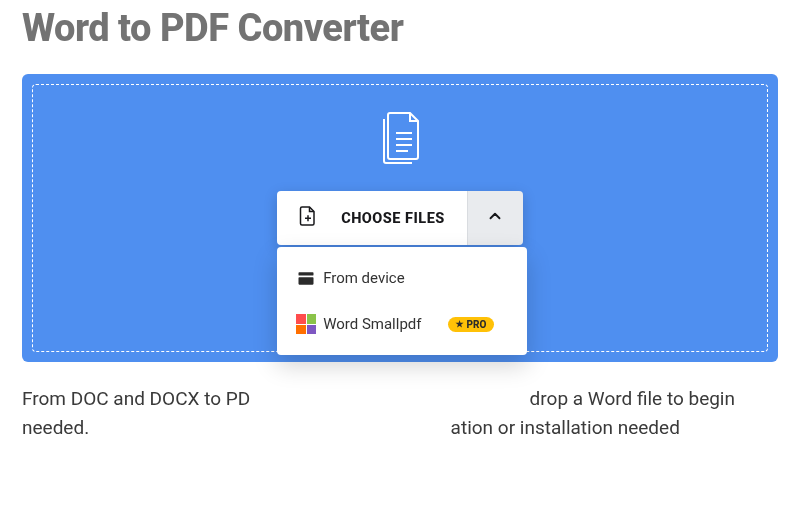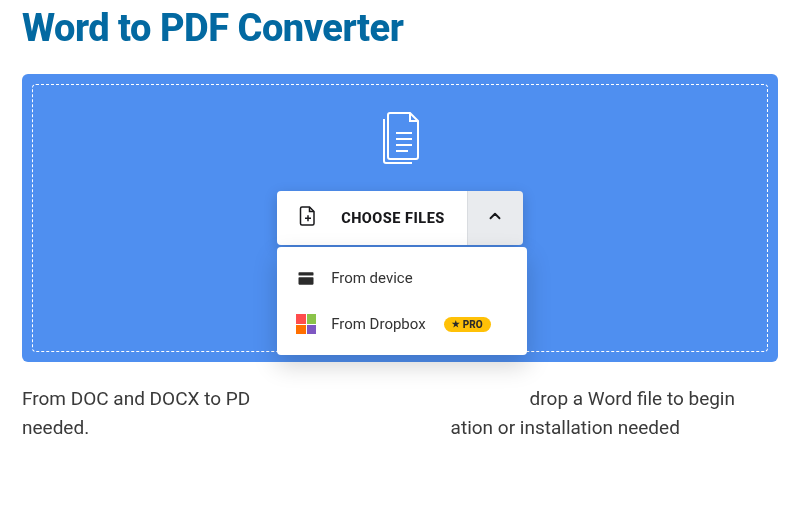--- a/index.html
+++ b/index.html
@@ -8,21 +8,21 @@
     background: #fff;
     width: 800px;
     height: 508px;
     overflow: hidden;
     color: #333;
   }
   .page { padding: 0 22px; }
   h1 {
     font-size: 38px;
     font-weight: 800;
-    color: #0369a1;
+    color: #737373;
     letter-spacing: -0.5px;
     padding-top: 6px;
     padding-bottom: 24px;
   }
   .dropzone-wrap {
     background: #4f8ff0;
     border-radius: 6px;
     padding: 10px;
     height: 288px;
     position: relative;
@@ -77,35 +77,35 @@
     width: 250px;
     background: #fff;
     border-radius: 4px;
     box-shadow: 0 10px 24px rgba(0,0,0,0.18);
     padding: 8px 0;
     z-index: 5;
   }
   .dd-item {
     display: flex;
     align-items: center;
-    gap: 14px;
+    gap: 6px;
     padding: 12px 18px;
     font-size: 15px;
     color: #333;
     cursor: pointer;
   }
   .dd-icon { width: 22px; height: 22px; display: flex; align-items: center; justify-content: center; }
   .badge {
     background: #ffc107;
     color: #2b2b2b;
     font-size: 10px;
     font-weight: 800;
     padding: 2px 8px;
     border-radius: 999px;
-    margin-left: 4px;
+    margin-left: 20px;
     display: flex;
     align-items: center;
     gap: 3px;
   }
   .badge::before { content: "★"; font-size: 9px; }
   .desc {
     font-size: 19px;
     color: #3a3a3a;
     line-height: 1.55;
     padding-top: 22px;
@@ -171,21 +171,21 @@
 
           <div class="dd-item">
             <span class="dd-icon">
               <span class="sp-grid">
                   <span></span>
                   <span></span>
                   <span></span>
                   <span></span>
                 </span>
             </span>
-            <span>From Dropbox</span>
+            <span>Word Smallpdf</span>
             <span class="badge">PRO</span>
           </div>
 
 
         </div>
       </div>
 
     </div>
 
   </div>

